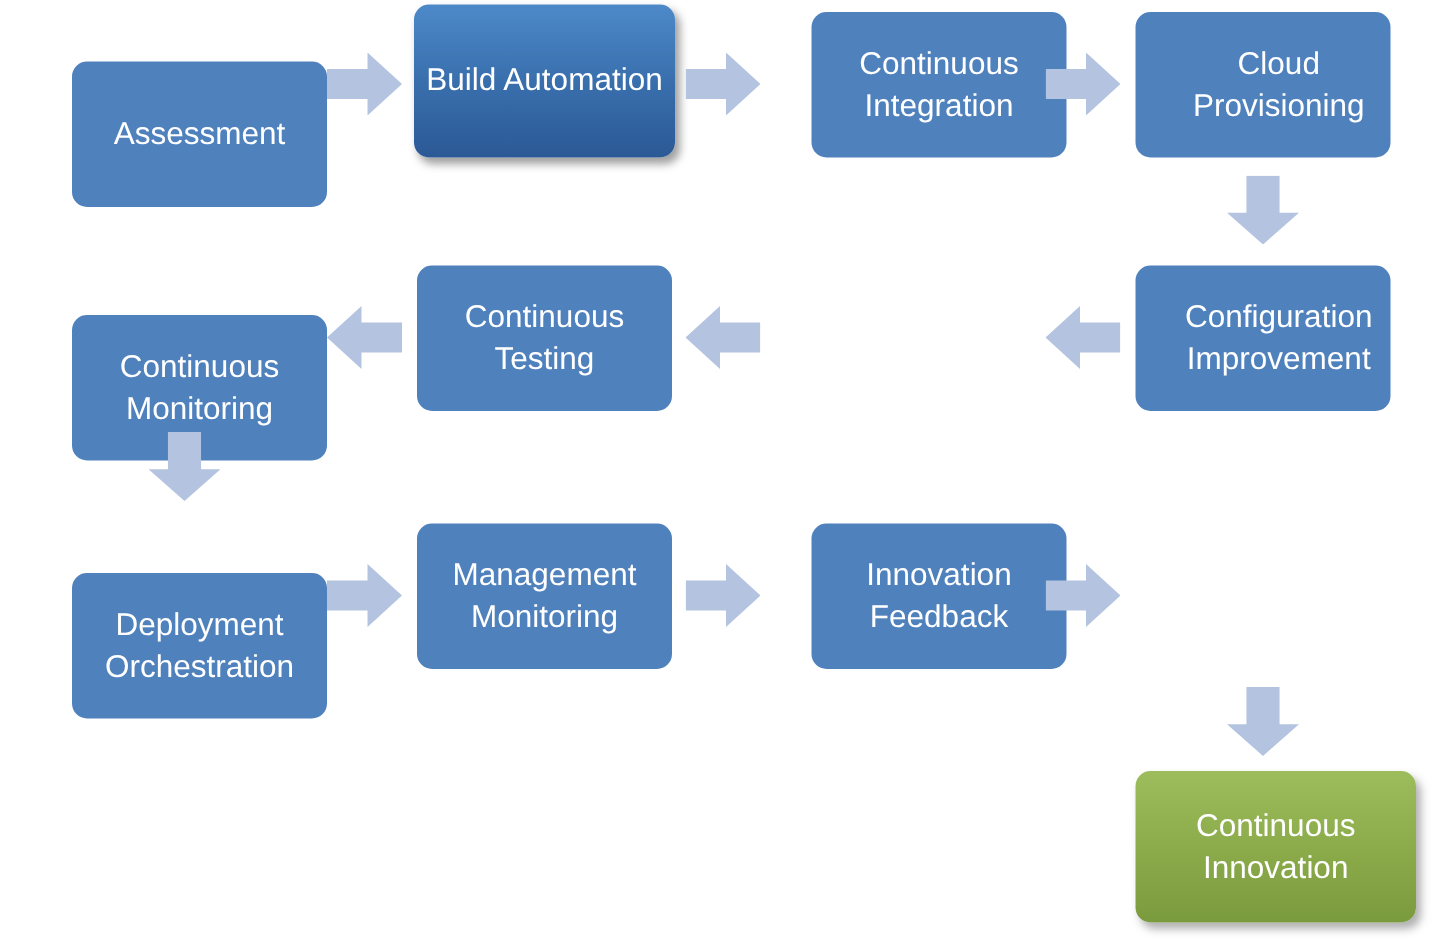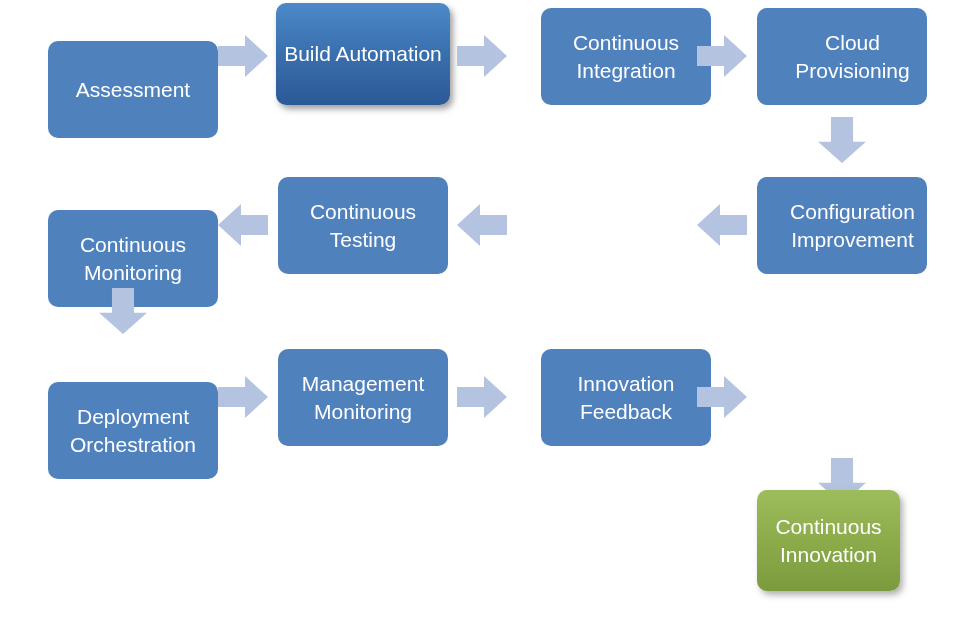--- a/index.html
+++ b/index.html
@@ -31,21 +31,21 @@
   .c1 { left: 48px; margin-top: 33px; }  .c2 { left: 278px; } .c3 { left: 541px; } .c4 { left: 757px; padding-left: 29px; }
   .r1 { top: 8px; }    .r2 { top: 177px; }  .r3 { top: 349px; }
   
   .node.emphasis {
     left: 276px; top: 3px; width: 174px; height: 102px;
     background: linear-gradient(180deg, #4d89c9 0%, #3a70ae 48%, #2b5996 100%);
     box-shadow: 3px 4px 6px rgba(80,80,80,0.55);
   }
   
   .node.green {
-    left: 757px; top: 490px; width: 143px; height: 101px;
+    left: 757px; top: 514px; width: 187px; height: 101px;
     background: linear-gradient(180deg, #9dbd5c 0%, #8cac4b 50%, #7a9a3e 100%);
     box-shadow: 3px 4px 6px rgba(100,100,100,0.5);
   }
   
   .arrow { position: absolute; background: #B4C4E0; }
   .arrow.h { width: 50px; height: 42px; }
   .arrow.right { clip-path: polygon(0 26%, 54% 26%, 54% 0, 100% 50%, 54% 100%, 54% 74%, 0 74%); }
   .arrow.left  { clip-path: polygon(100% 26%, 46% 26%, 46% 0, 0 50%, 46% 100%, 46% 74%, 100% 74%); }
   .arrow.down  { width: 48px; height: 46px;
                  clip-path: polygon(27% 0, 73% 0, 73% 54%, 100% 54%, 50% 100%, 0 54%, 27% 54%); }

